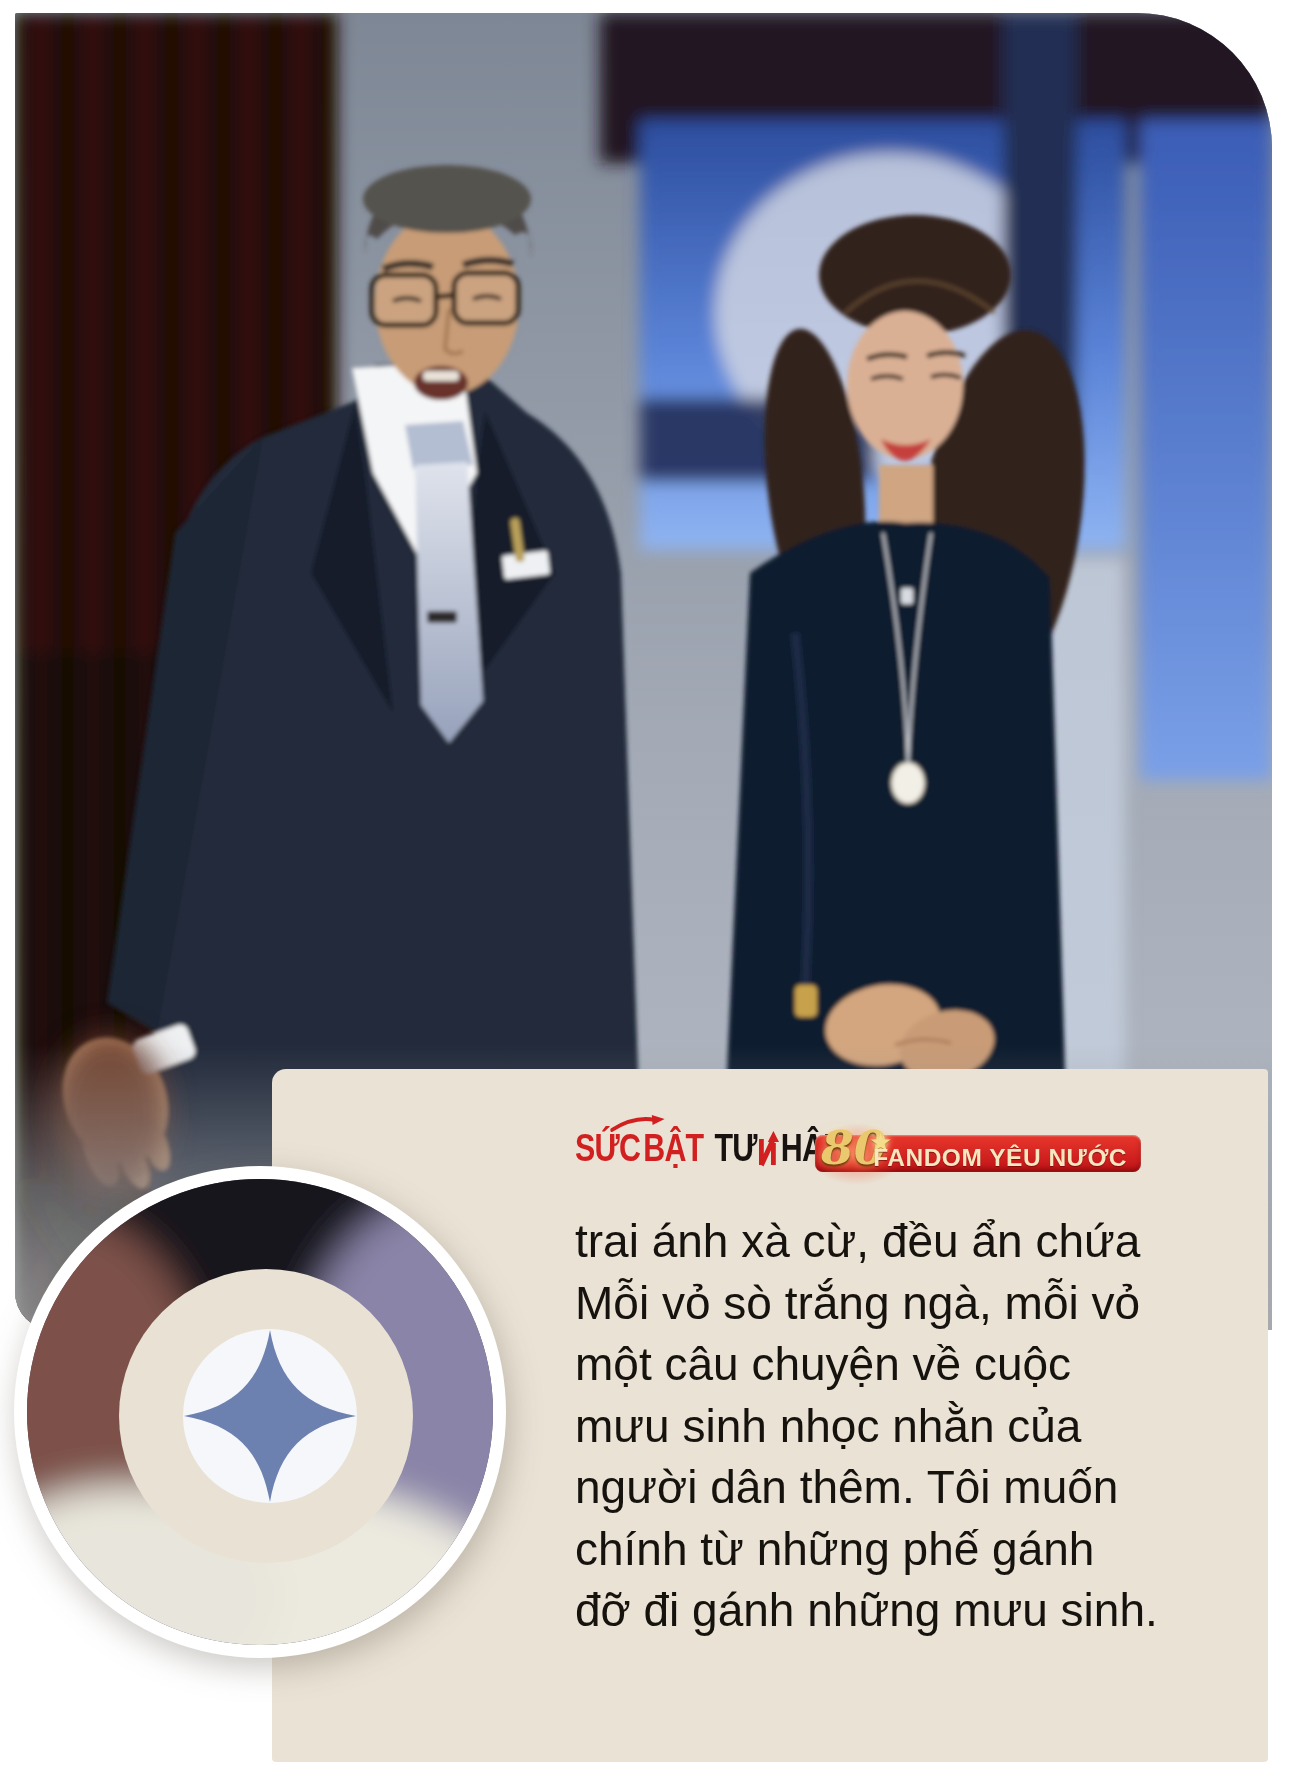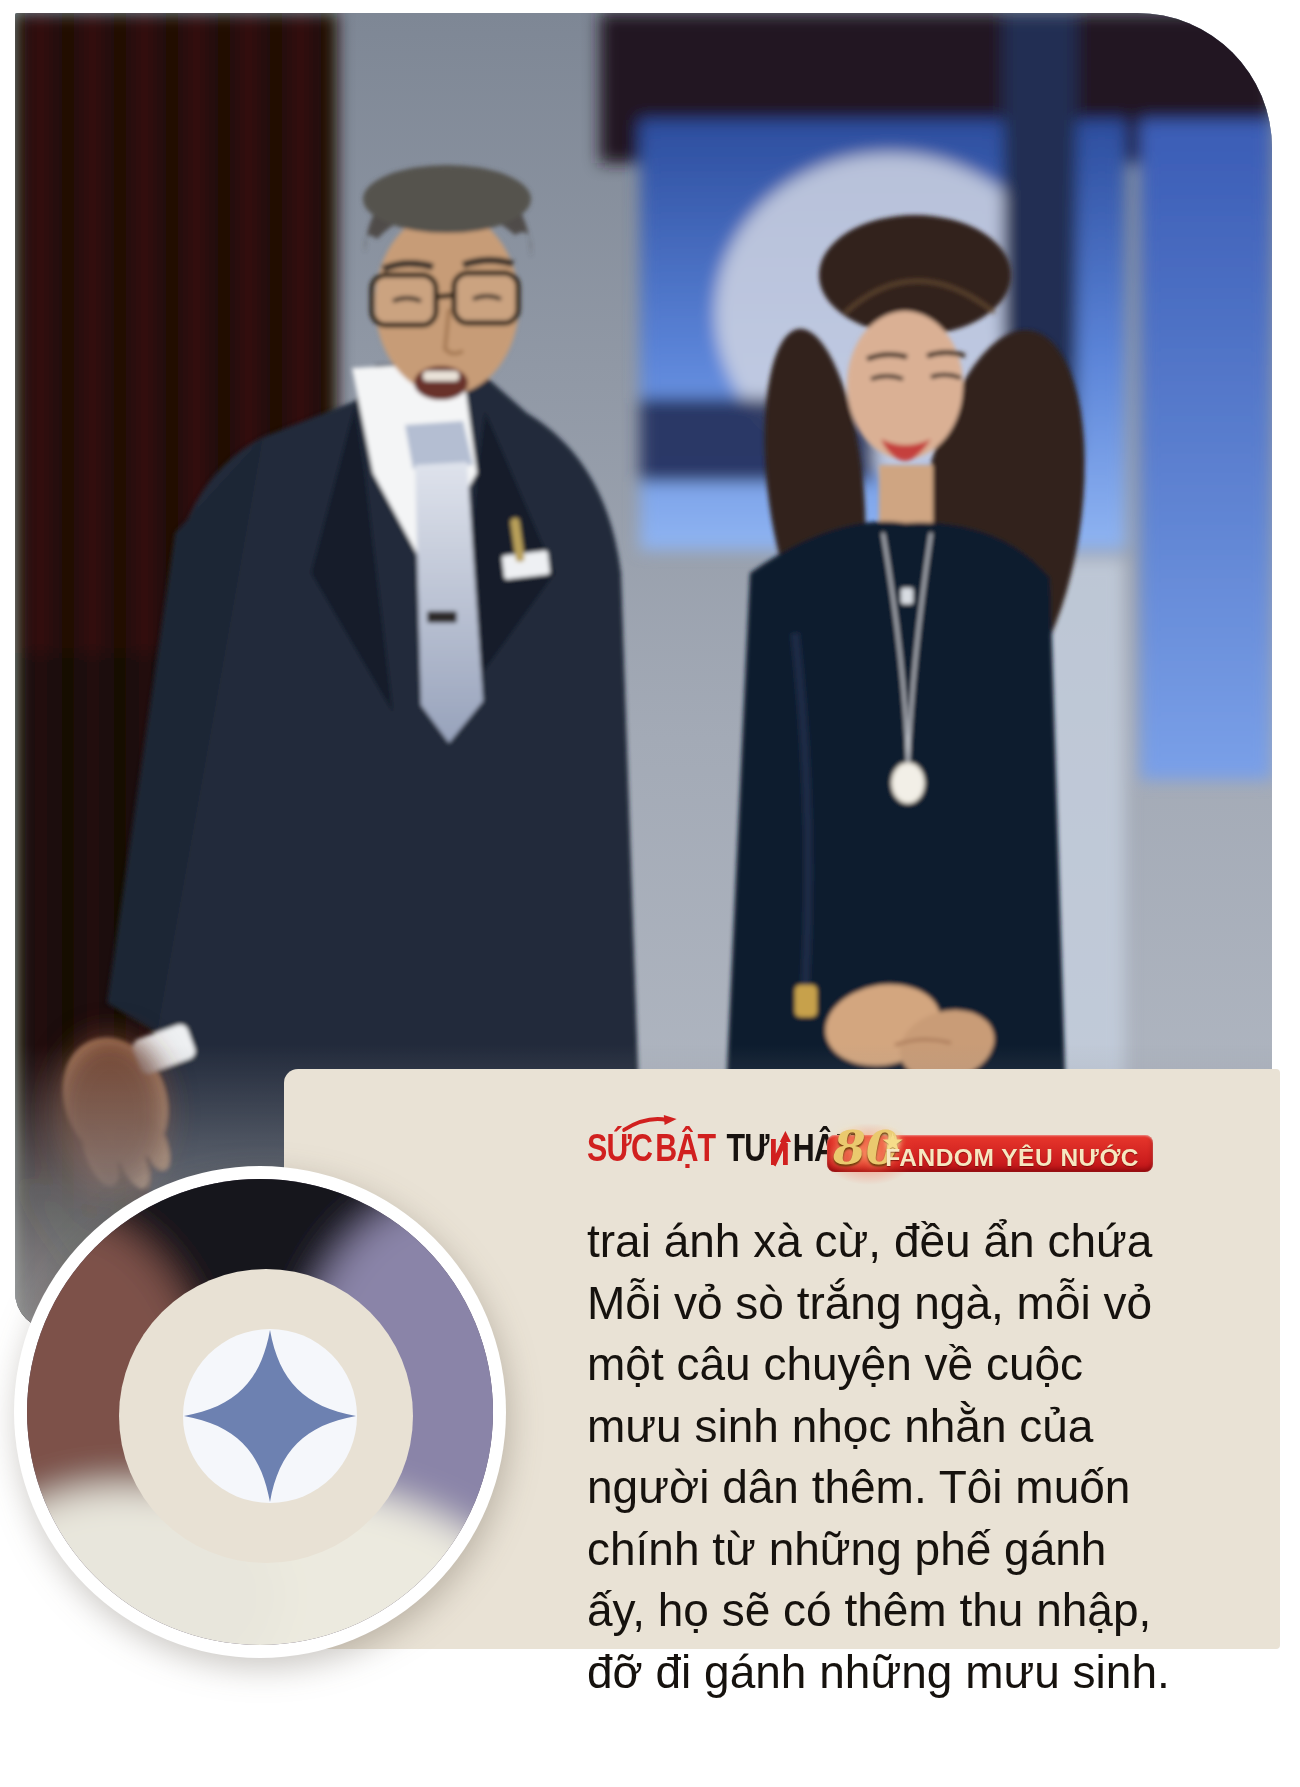--- a/index.html
+++ b/index.html
@@ -8,21 +8,21 @@
 
   
   .photo{
     position:absolute;left:15px;top:13px;width:1257px;height:1317px;
     border-radius:2px 135px 0 38px;overflow:hidden;background:#8b93a1;
   }
   .photo svg{display:block;width:100%;height:100%;}
 
   
   .panel{
-    position:absolute;left:284px;top:1069px;width:996px;height:580px;
+    position:absolute;left:272px;top:1069px;width:996px;height:693px;
     background:#e9e2d5;border-radius:14px 4px 4px 4px;
   }
 
   
   .brand-wrap{position:absolute;left:303px;top:58px;height:50px;}
   .brand{
     position:relative;display:flex;align-items:flex-end;gap:4px;
     transform:scaleX(.8);transform-origin:left bottom;
     font-weight:700;font-size:38px;line-height:42px;letter-spacing:-1px;
     white-space:nowrap;
@@ -230,21 +230,20 @@
       <span class="badge-label">FANDOM YÊU NƯỚC</span>
     </div>
 
     <div class="quote">
       <div>trai ánh xà cừ, đều ẩn chứa</div>
       <div>Mỗi vỏ sò trắng ngà, mỗi vỏ</div>
       <div>một câu chuyện về cuộc</div>
       <div>mưu sinh nhọc nhằn của</div>
       <div>người dân thêm. Tôi muốn</div>
       <div>chính từ những phế gánh</div>
-      <div>ấy, họ sẽ có thêm thu nhập,</div>
       <div>đỡ đi gánh những mưu sinh.</div>
     </div>
   </div>
 
   <div class="medallion">
     <svg viewBox="0 0 492 492">
       <defs>
         <clipPath id="mc">
             <circle cx="246" cy="246" r="233"></circle>
           </clipPath>

